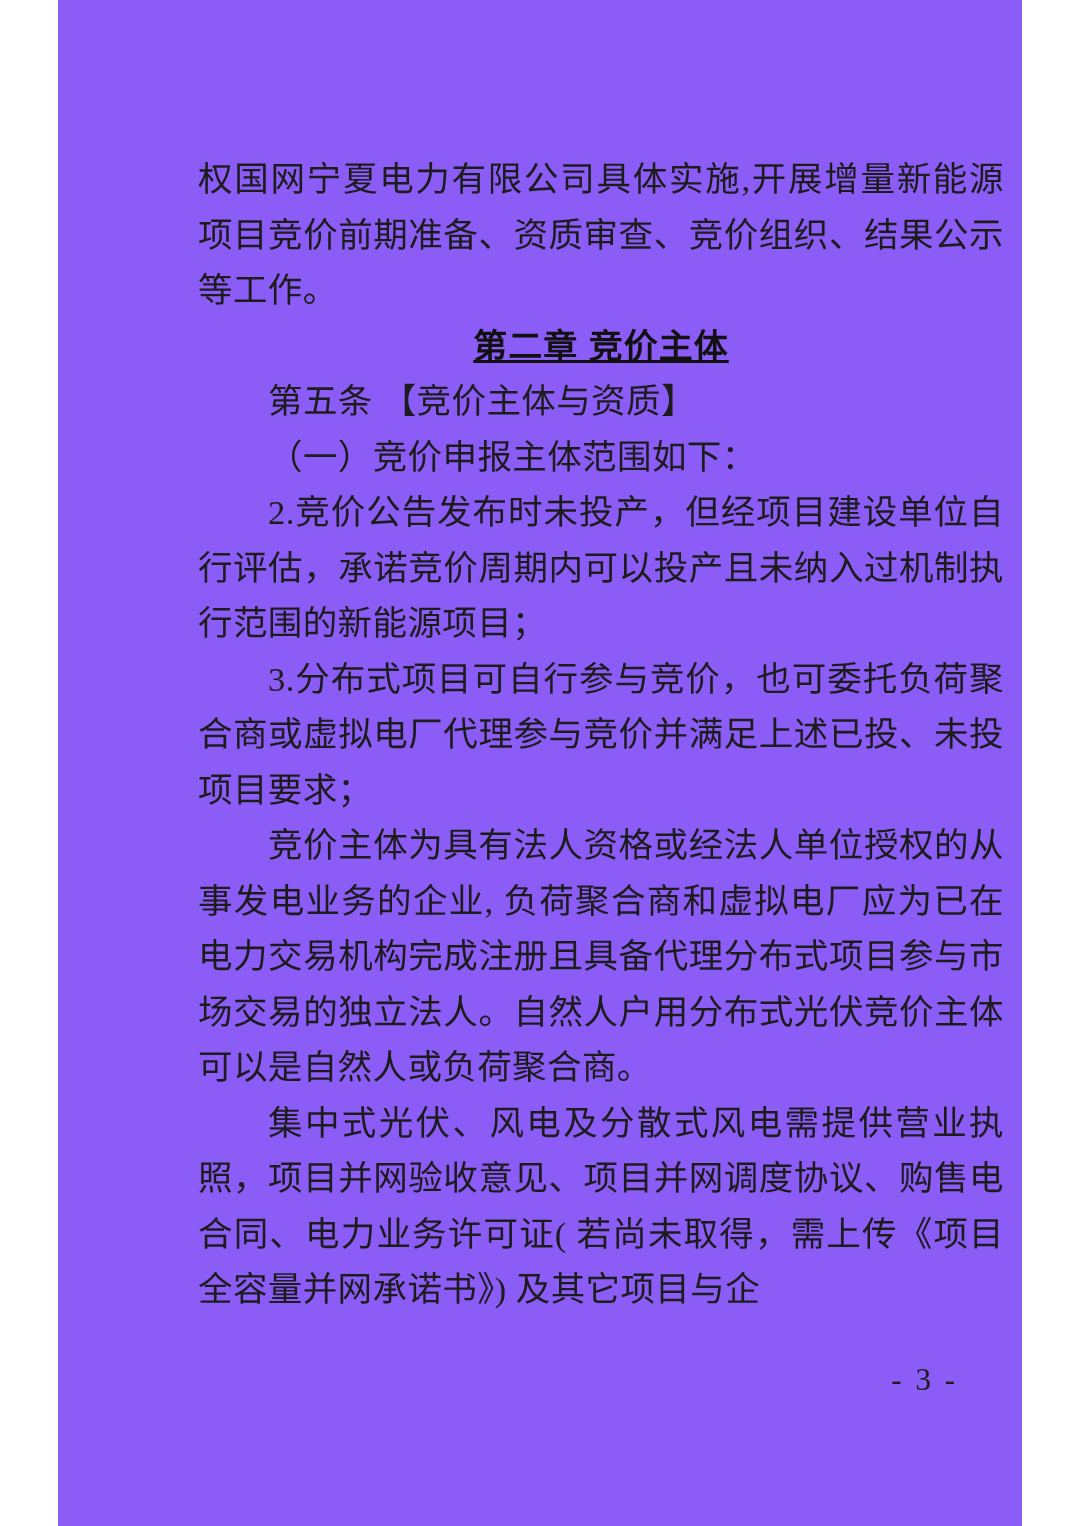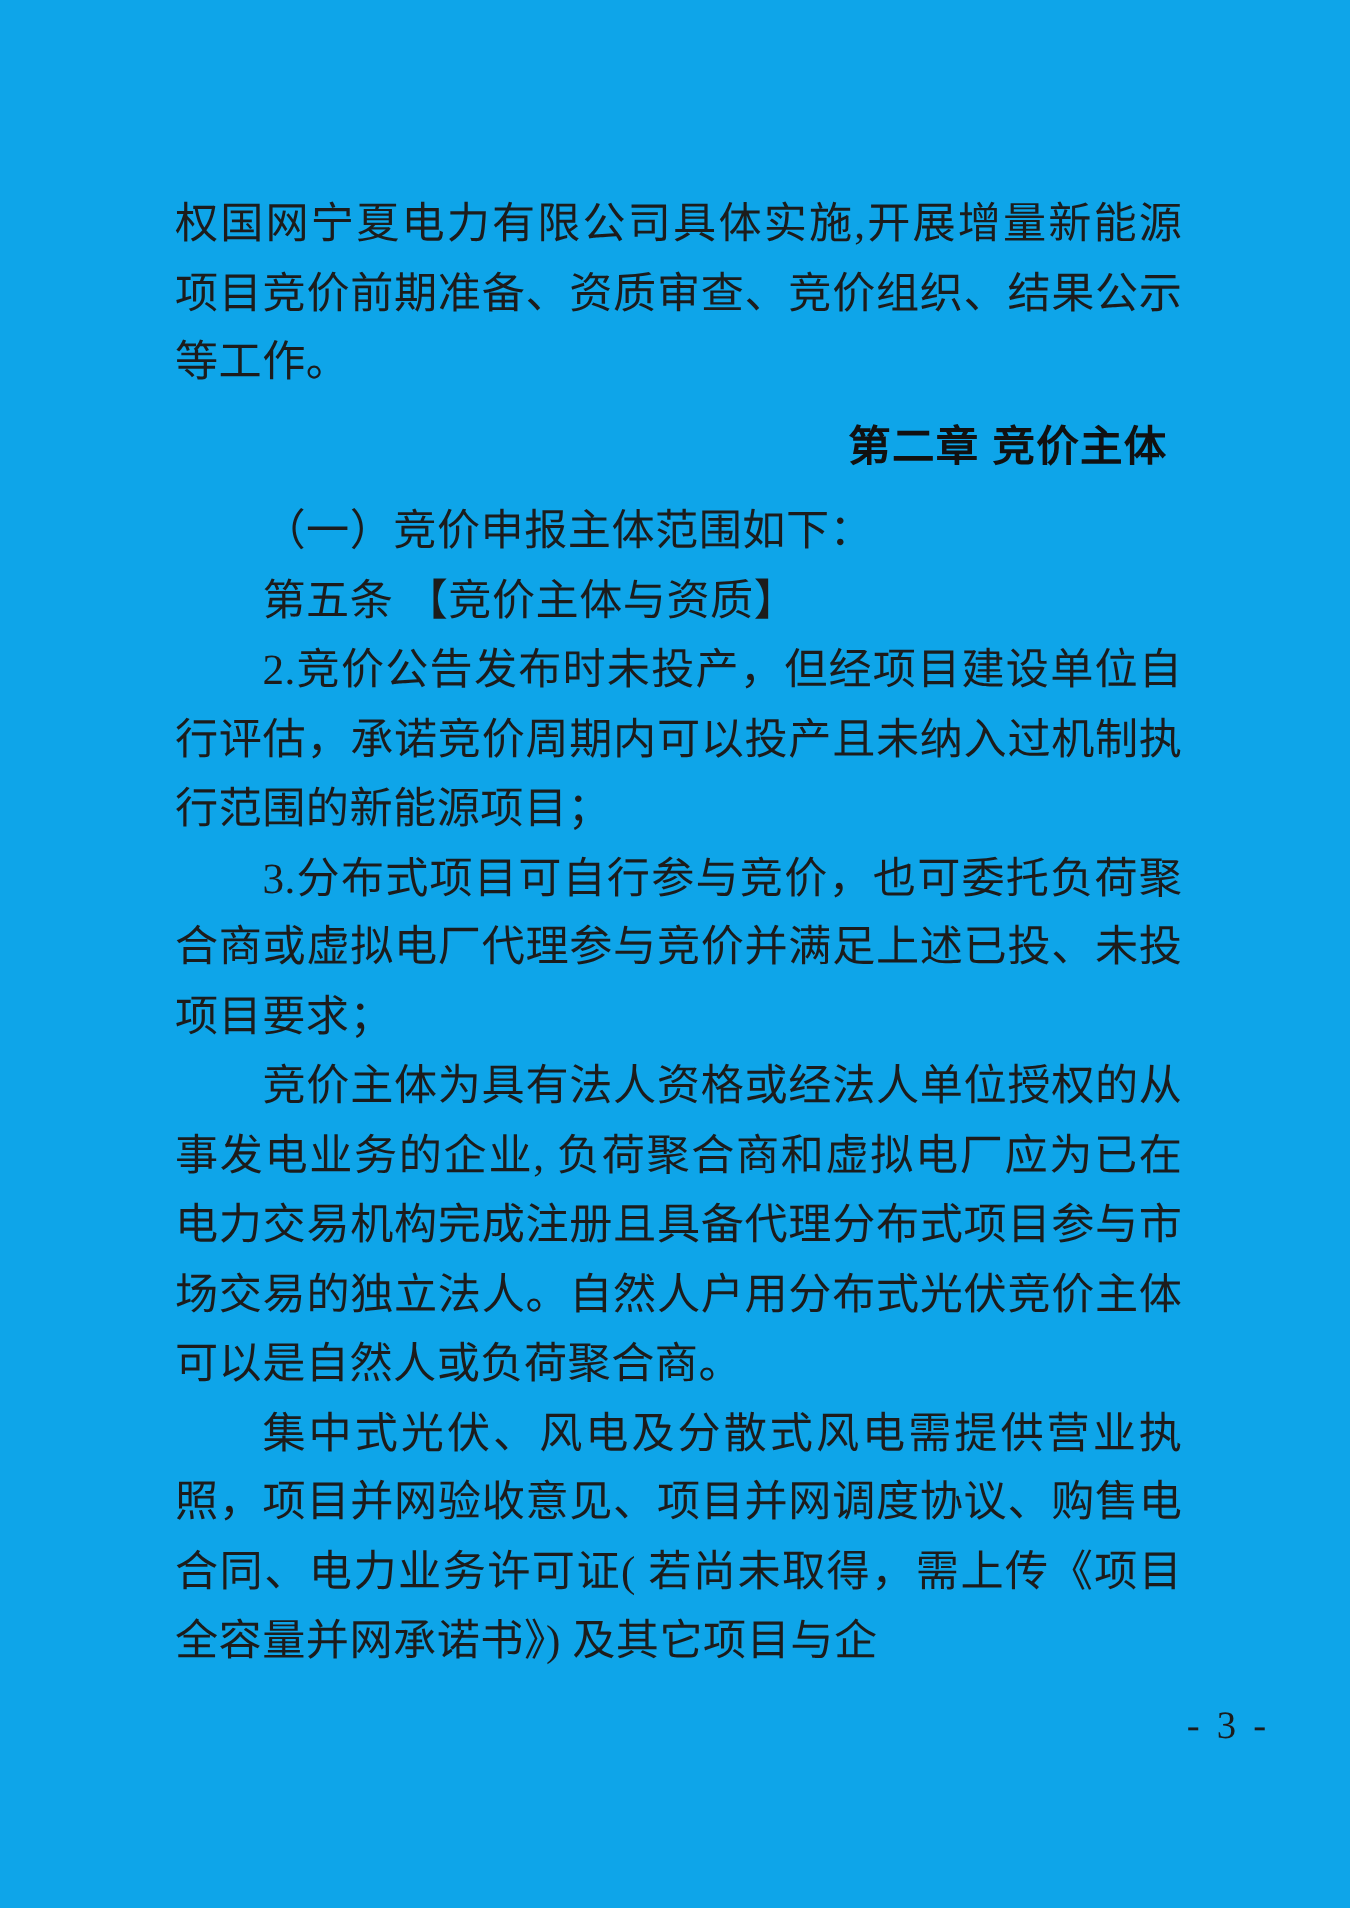--- a/index.html
+++ b/index.html
@@ -4,24 +4,24 @@
 <title>Document Page 3</title>
 <style>
   html, body {
     margin: 0;
     padding: 0;
     background: #ffffff;
   }
 
   .page {
     position: relative;
-    width: 1080px;
+    width: 964px;
     height: 1526px;
     margin: 0 auto;
-    background: #0ea5e9;
+    background: #8b5cf6;
     overflow: hidden;
     font-family: "Liberation Serif", "DejaVu Serif", serif;
     color: #1a1a1a;
   }
 
   
   .body-column {
     position: absolute;
     left: 140px;
     top: 152px;
@@ -47,24 +47,25 @@
   .para.cont {
     text-indent: 0;
   }
 
   
   .chapter-heading {
     font-family: "Liberation Sans", "DejaVu Sans", sans-serif;
     font-weight: bold;
     font-size: 34px;
     line-height: 55.5px;
-    text-align: right;
+    text-align: center;
     letter-spacing: 1px;
-    margin: 12px;
+    margin: 0;
     color: #111111;
+    text-decoration: underline;
   }
 
   
   .page-footer {
     position: absolute;
     left: 0;
     right: 64px;
     top: 1362px;
     text-align: right;
     font-size: 31px;
@@ -81,23 +82,23 @@
 <body>
 
 <div class="page">
 
   <div class="body-column">
 
     <p class="para cont">权国网宁夏电力有限公司具体实施,开展增量新能源项目竞价前期准备、资质审查、竞价组织、结果公示等工作。</p>
 
     <p class="chapter-heading">第二章  竞价主体</p>
 
+    <p class="para indent">第五条 【竞价主体与资质】</p>
+
     <p class="para indent">（一）竞价申报主体范围如下：</p>
-
-    <p class="para indent">第五条 【竞价主体与资质】</p>
 
 
     <p class="para indent">2.竞价公告发布时未投产，但经项目建设单位自行评估，承诺竞价周期内可以投产且未纳入过机制执行范围的新能源项目；</p>
 
     <p class="para indent">3.分布式项目可自行参与竞价，也可委托负荷聚合商或虚拟电厂代理参与竞价并满足上述已投、未投项目要求；</p>
 
 
 
     <p class="para indent">竞价主体为具有法人资格或经法人单位授权的从事发电业务的企业, 负荷聚合商和虚拟电厂应为已在电力交易机构完成注册且具备代理分布式项目参与市场交易的独立法人。自然人户用分布式光伏竞价主体可以是自然人或负荷聚合商。</p>
 

